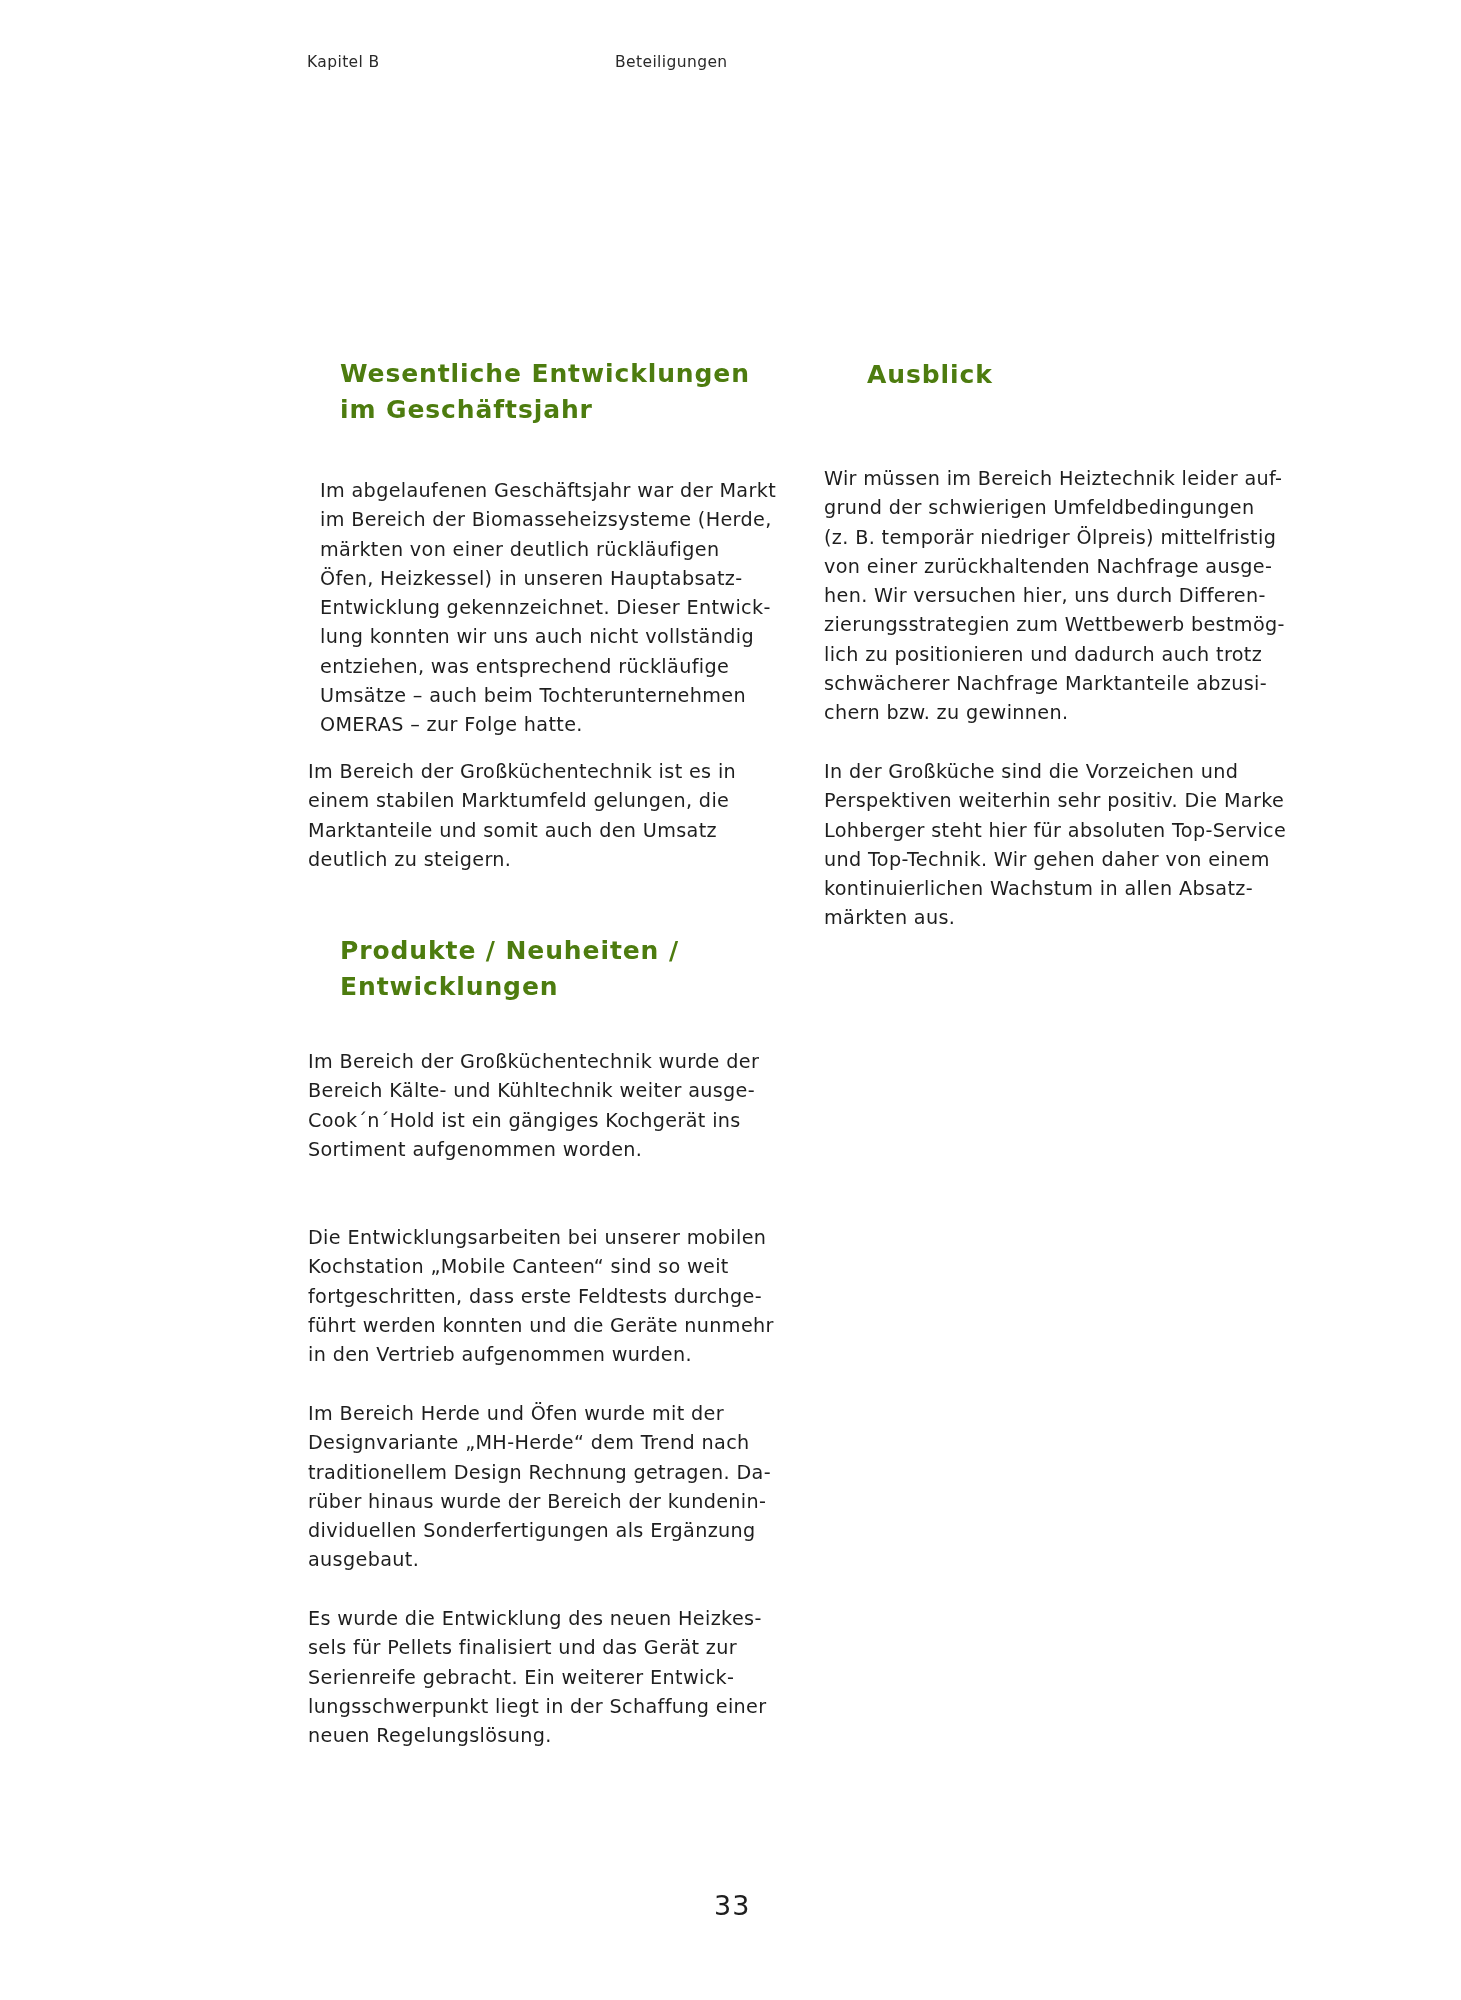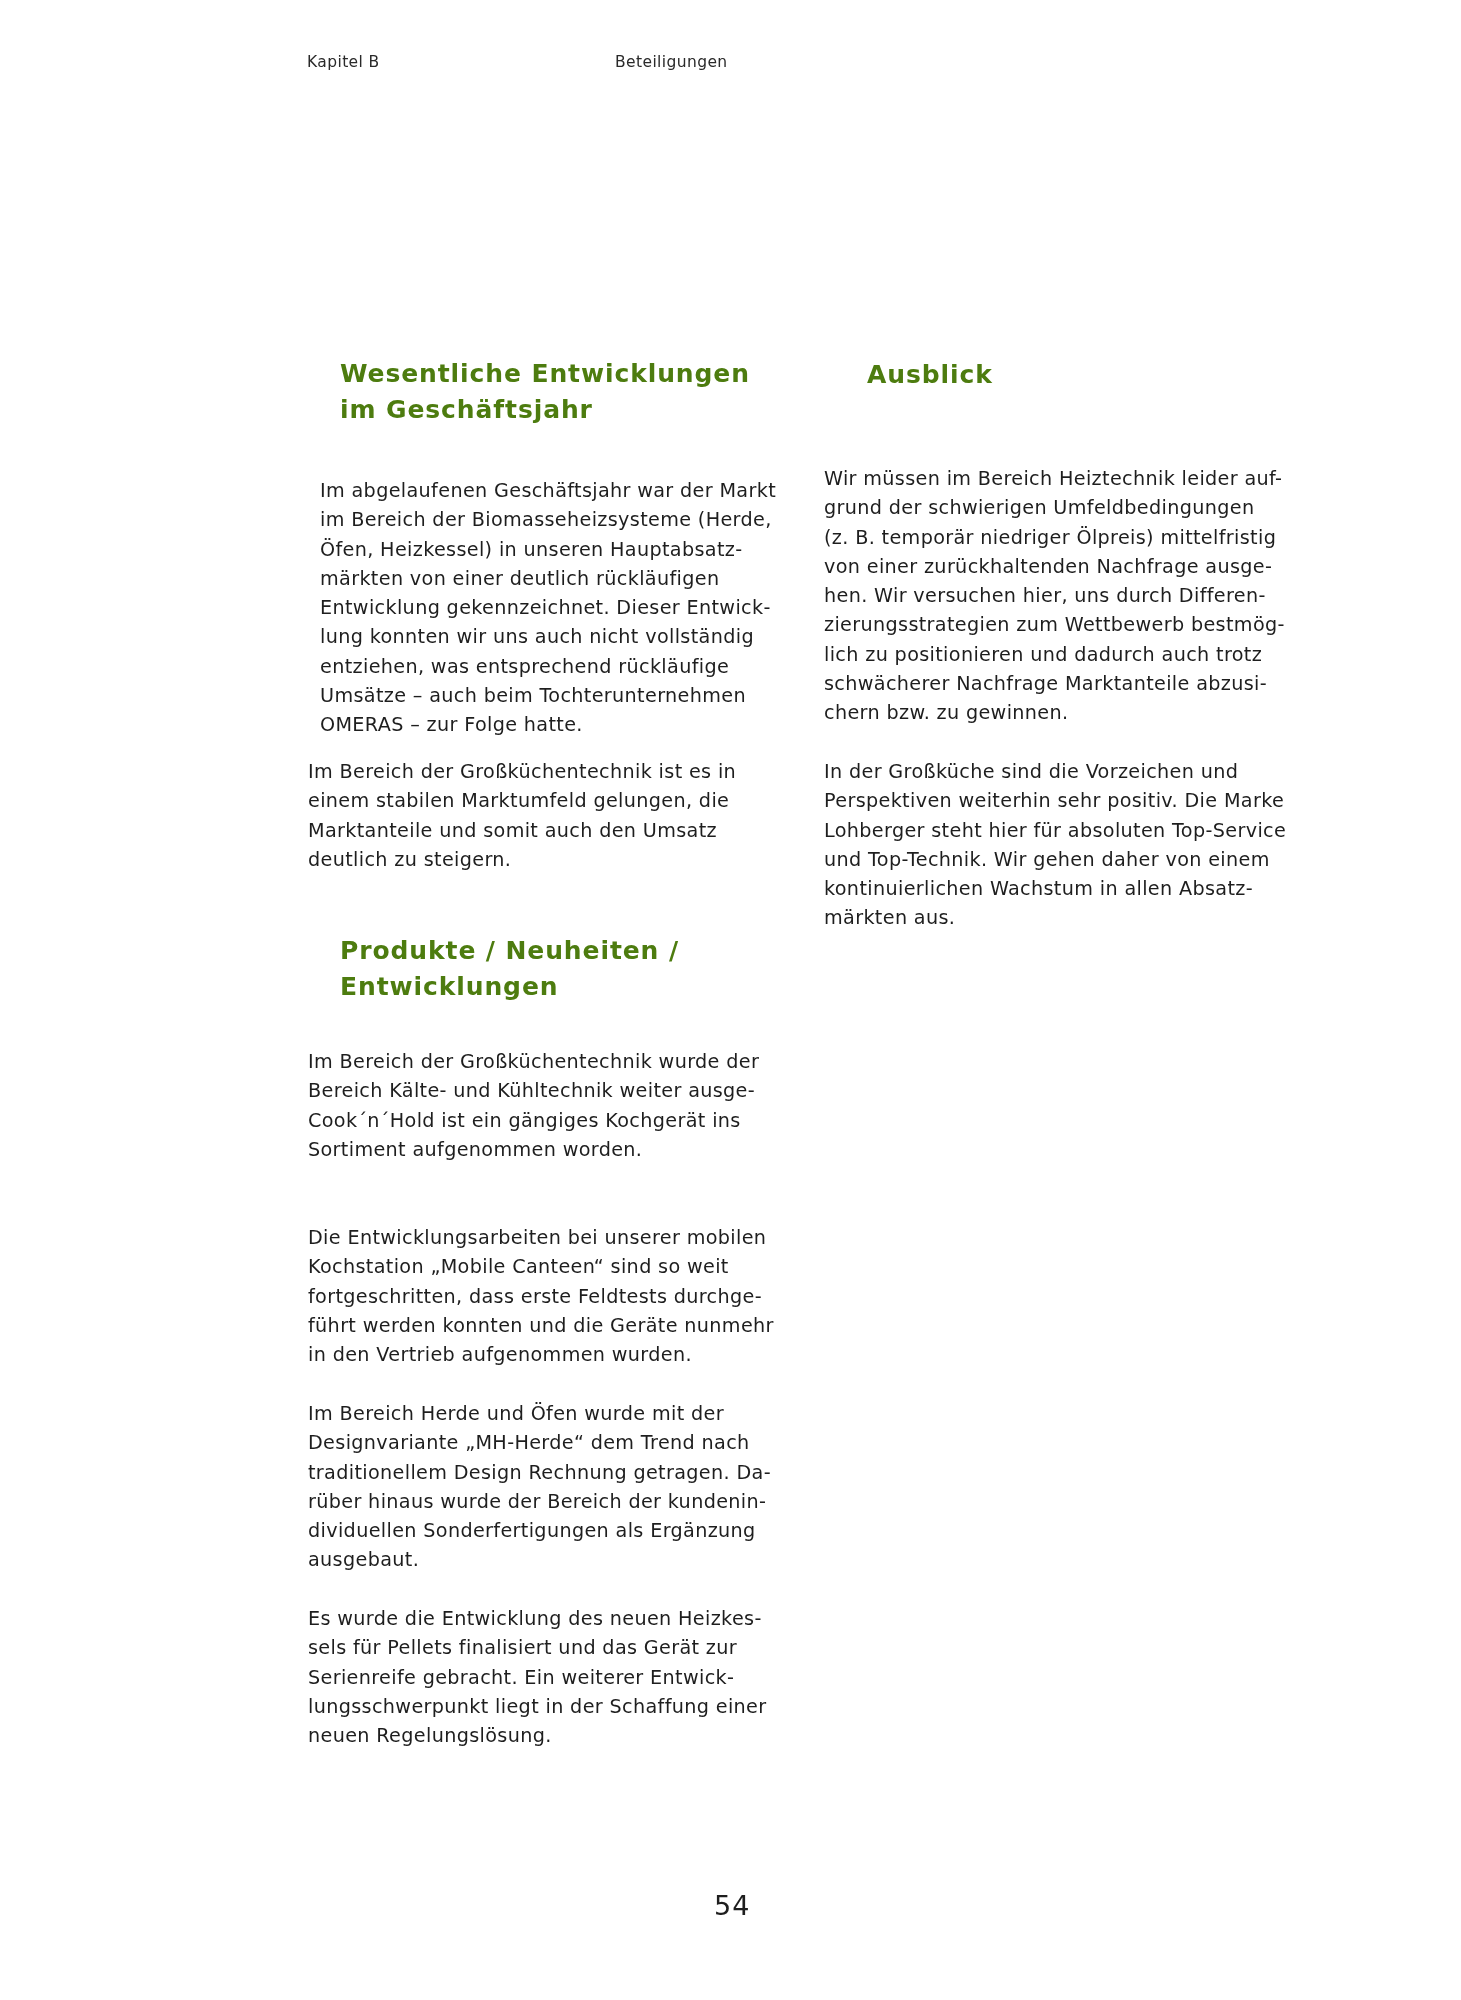--- a/index.html
+++ b/index.html
@@ -75,22 +75,22 @@
 <div class="column col-left">
 
   <h2 class="heading" style="left:32px; top:356px; margin:0;">
     <span class="ln">Wesentliche Entwicklungen</span>
     <span class="ln">im Geschäftsjahr</span>
   </h2>
 
   <p class="para" style="top:464px; margin:12px;">
     <span class="ln">Im abgelaufenen Geschäftsjahr war der Markt</span>
     <span class="ln">im Bereich der Biomasseheizsysteme (Herde,</span>
+    <span class="ln">märkten von einer deutlich rückläufigen</span>
     <span class="ln">Öfen, Heizkessel) in unseren Hauptabsatz-</span>
-    <span class="ln">märkten von einer deutlich rückläufigen</span>
     <span class="ln">Entwicklung gekennzeichnet. Dieser Entwick-</span>
     <span class="ln">lung konnten wir uns auch nicht vollständig</span>
     <span class="ln">entziehen, was entsprechend rückläufige</span>
     <span class="ln">Umsätze – auch beim Tochterunternehmen</span>
     <span class="ln">OMERAS – zur Folge hatte.</span>
   </p>
 
   <p class="para" style="top:757px; margin:0;">
     <span class="ln">Im Bereich der Großküchentechnik ist es in</span>
     <span class="ln">einem stabilen Marktumfeld gelungen, die</span>
@@ -157,13 +157,13 @@
   <p class="para" style="top:757px; margin:0;">
     <span class="ln">In der Großküche sind die Vorzeichen und</span>
     <span class="ln">Perspektiven weiterhin sehr positiv. Die Marke</span>
     <span class="ln">Lohberger steht hier für absoluten Top-Service</span>
     <span class="ln">und Top-Technik. Wir gehen daher von einem</span>
     <span class="ln">kontinuierlichen Wachstum in allen Absatz-</span>
     <span class="ln">märkten aus.</span>
   </p>
 </div>
 
-<div class="page-number">54</div>
+<div class="page-number">33</div>
 
 </body></html>

